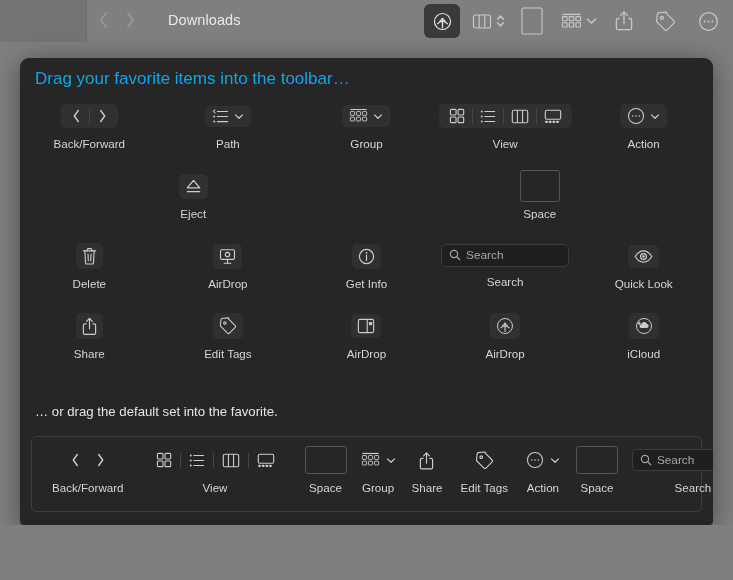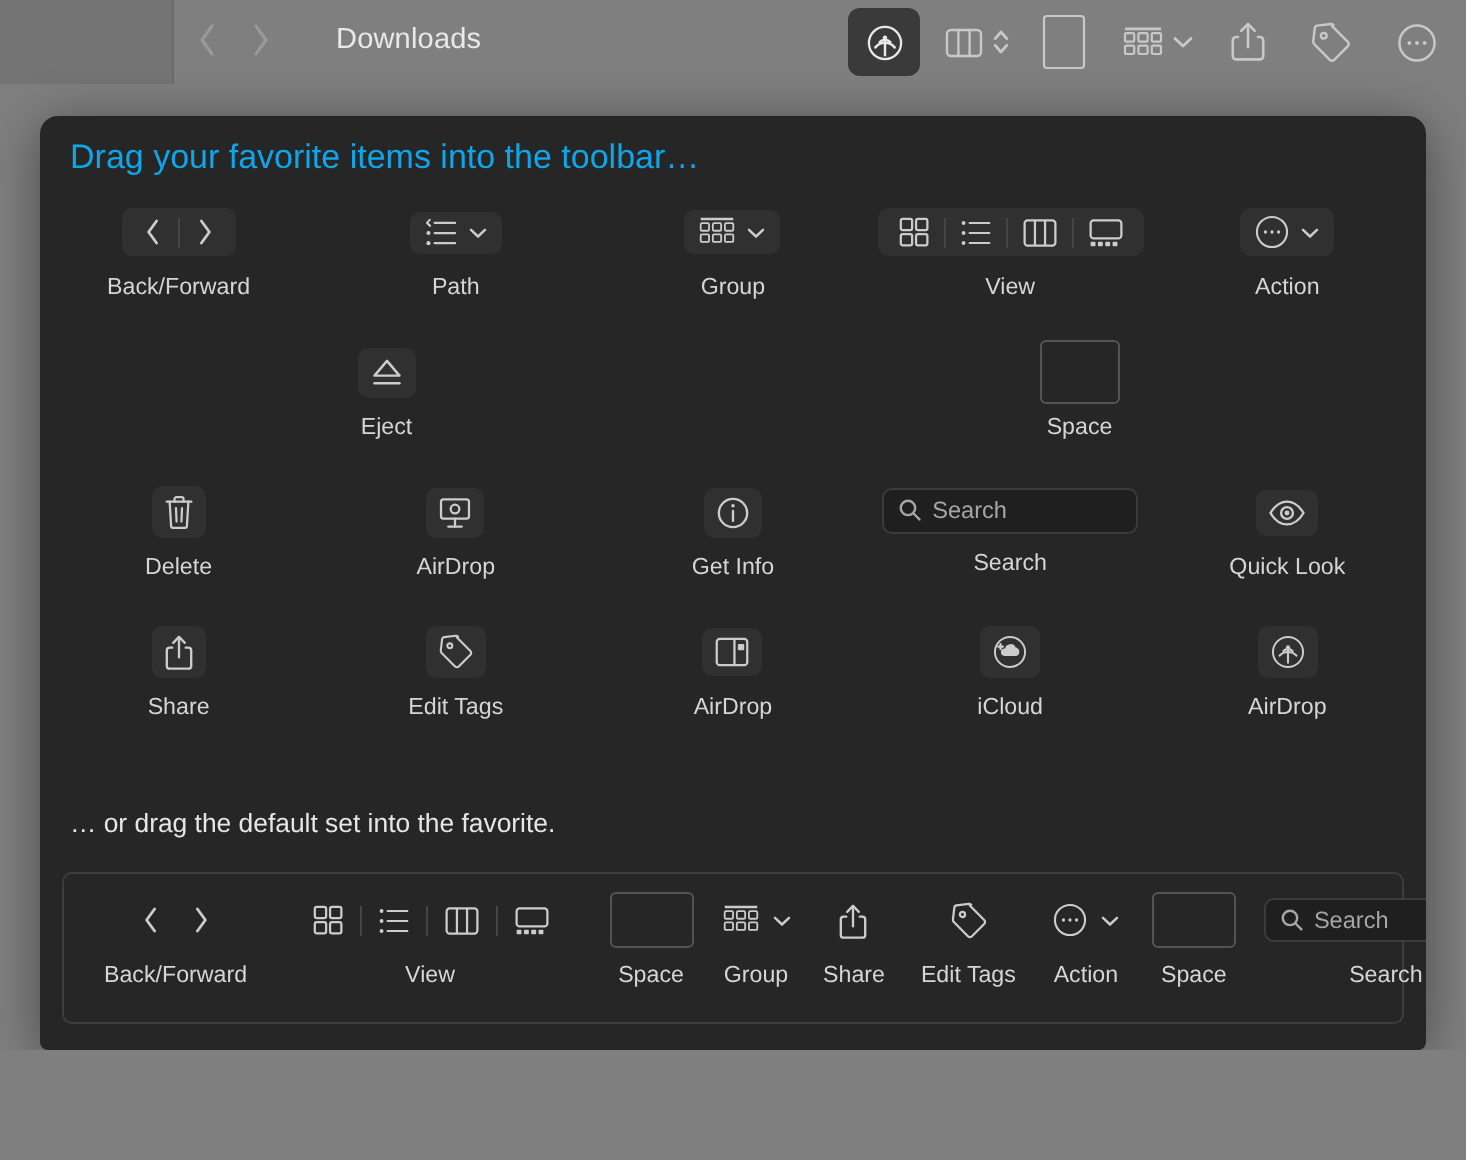--- a/index.html
+++ b/index.html
@@ -597,43 +597,43 @@
                 <rect x="12.6" y="4.2" width="3.4" height="3.4" rx="0.6" fill="currentColor" stroke="none"></rect>
               </svg>
             </div>
           </div>
           <div class="plabel">AirDrop</div>
         </div>
 
         <div class="pcell">
           <div class="picon">
             <div class="chip" style="padding:4px 6px;">
-              <svg width="18" height="18" viewBox="0 0 22 22" fill="none" stroke="currentColor" stroke-width="1.3">
-                <circle cx="11" cy="11" r="9.2" stroke-width="1.2"></circle>
-                <path d="M7.6 13.4 a2.3 2.3 0 0 1 0.3-4.6 a3.5 3.5 0 0 1 6.6-0.5 a2.6 2.6 0 0 1 0.2 5.1 Z" fill="currentColor" stroke="none"></path>
-                <path d="M5.2 9.2 L5.2 6.2 M3.7 7.7 L6.7 7.7" stroke-width="1.4" stroke-linecap="round"></path>
-              </svg>
-            </div>
-          </div>
-          <div class="plabel">iCloud</div>
-        </div>
-
-        <div class="pcell">
-          <div class="picon">
-            <div class="chip" style="padding:4px 6px;">
               <svg width="18" height="18" viewBox="0 0 22 22" fill="none" stroke="currentColor" stroke-width="1.35" stroke-linecap="round">
                 <circle cx="11" cy="11" r="9.2" stroke-width="1.2"></circle>
                 <path d="M5.9 13.2 a7 7 0 0 1 10.2 0"></path>
                 <path d="M8.2 10.4 a3.9 3.9 0 0 1 5.6 0"></path>
                 <circle cx="11" cy="8.1" r="1.25" fill="currentColor" stroke="none"></circle>
                 <path d="M11 9.4 L11 17.6" stroke-width="1.3"></path>
               </svg>
             </div>
           </div>
           <div class="plabel">AirDrop</div>
+        </div>
+
+        <div class="pcell">
+          <div class="picon">
+            <div class="chip" style="padding:4px 6px;">
+              <svg width="18" height="18" viewBox="0 0 22 22" fill="none" stroke="currentColor" stroke-width="1.3">
+                <circle cx="11" cy="11" r="9.2" stroke-width="1.2"></circle>
+                <path d="M7.6 13.4 a2.3 2.3 0 0 1 0.3-4.6 a3.5 3.5 0 0 1 6.6-0.5 a2.6 2.6 0 0 1 0.2 5.1 Z" fill="currentColor" stroke="none"></path>
+                <path d="M5.2 9.2 L5.2 6.2 M3.7 7.7 L6.7 7.7" stroke-width="1.4" stroke-linecap="round"></path>
+              </svg>
+            </div>
+          </div>
+          <div class="plabel">iCloud</div>
         </div>
       </div>
     </div>
 
     <div class="default-title">… or drag the default set into the favorite.</div>
 
     <div class="default-box">
 
       <div class="dgroup" style="margin-right:24px;">
         <div class="dicon">

